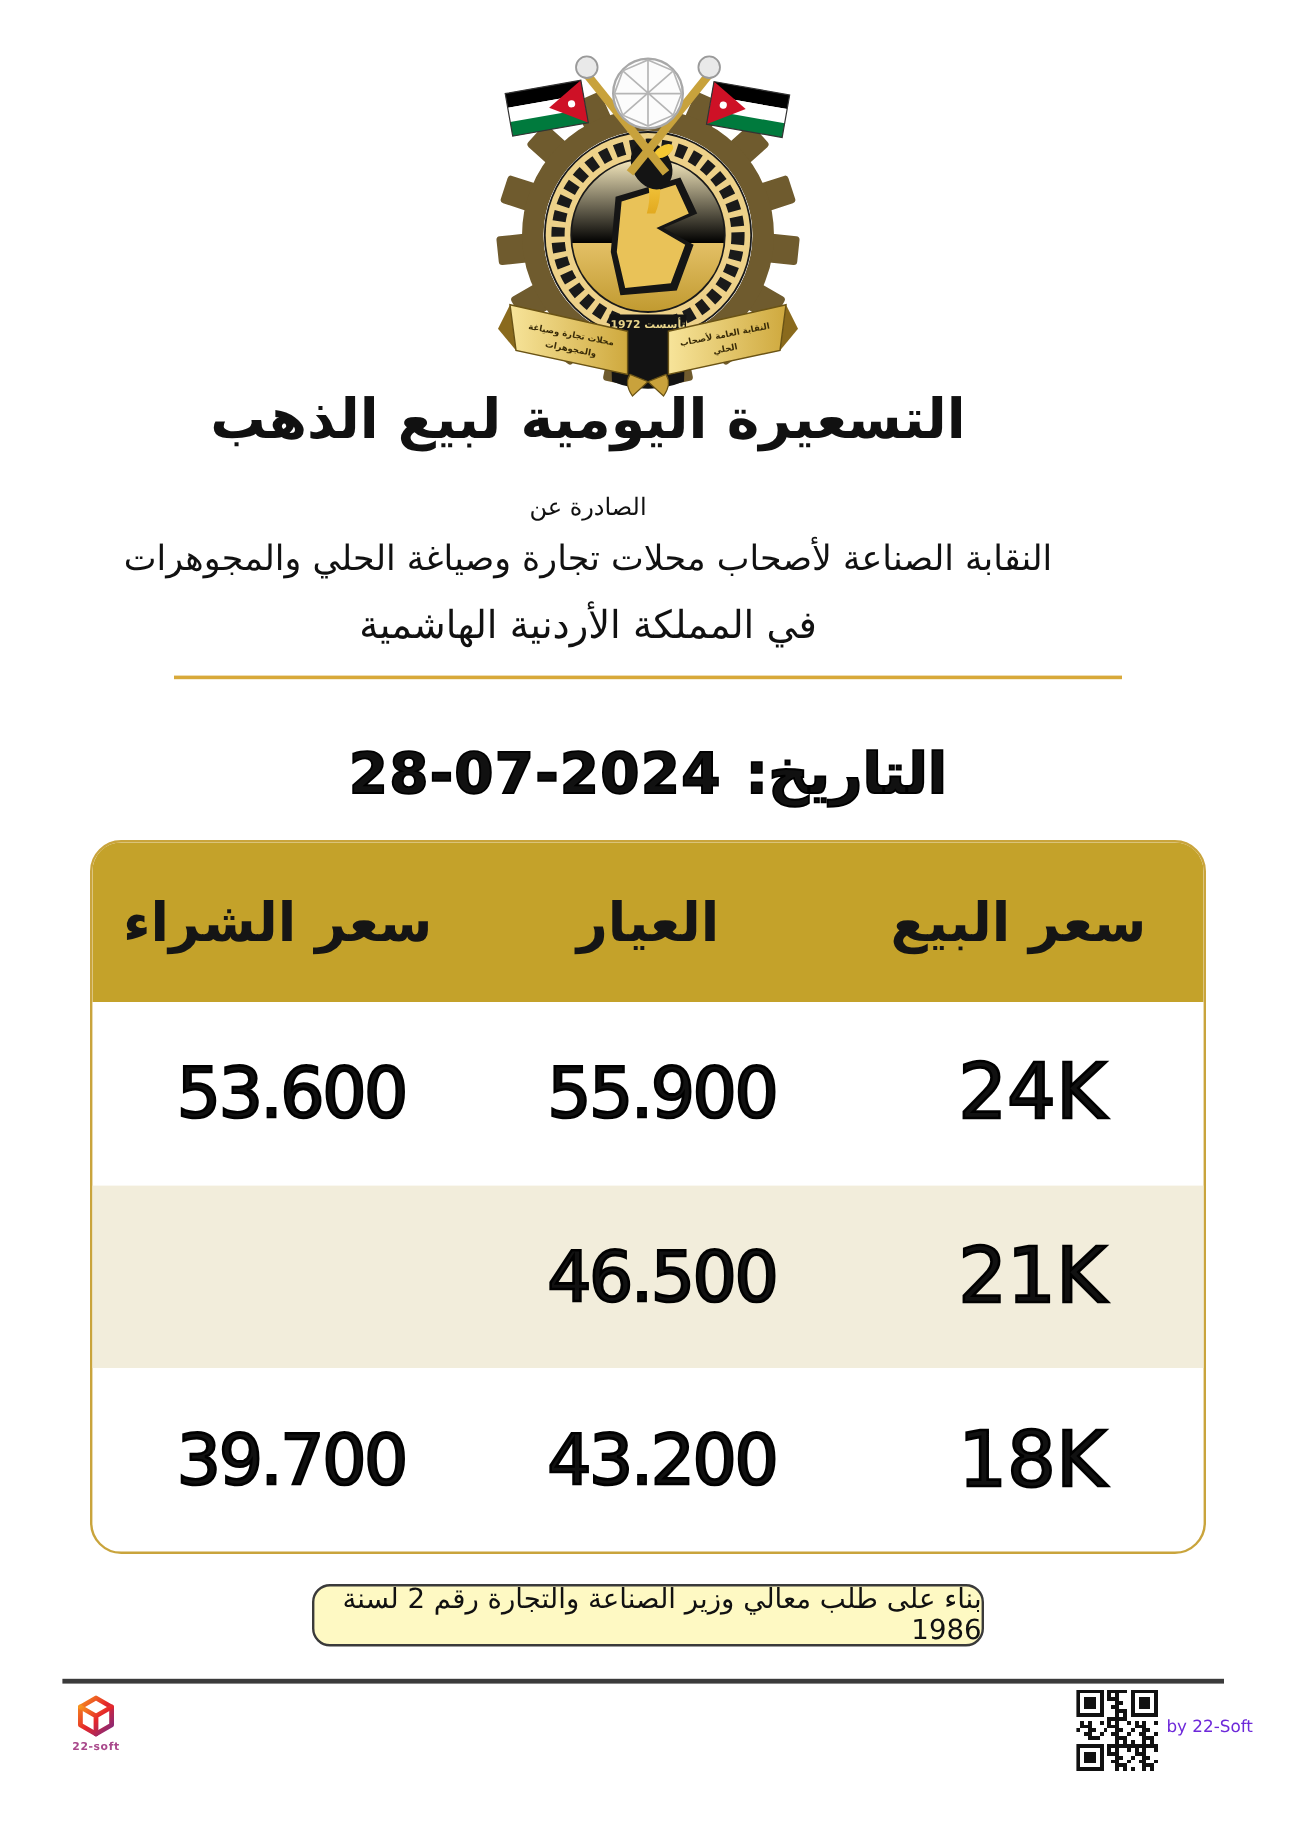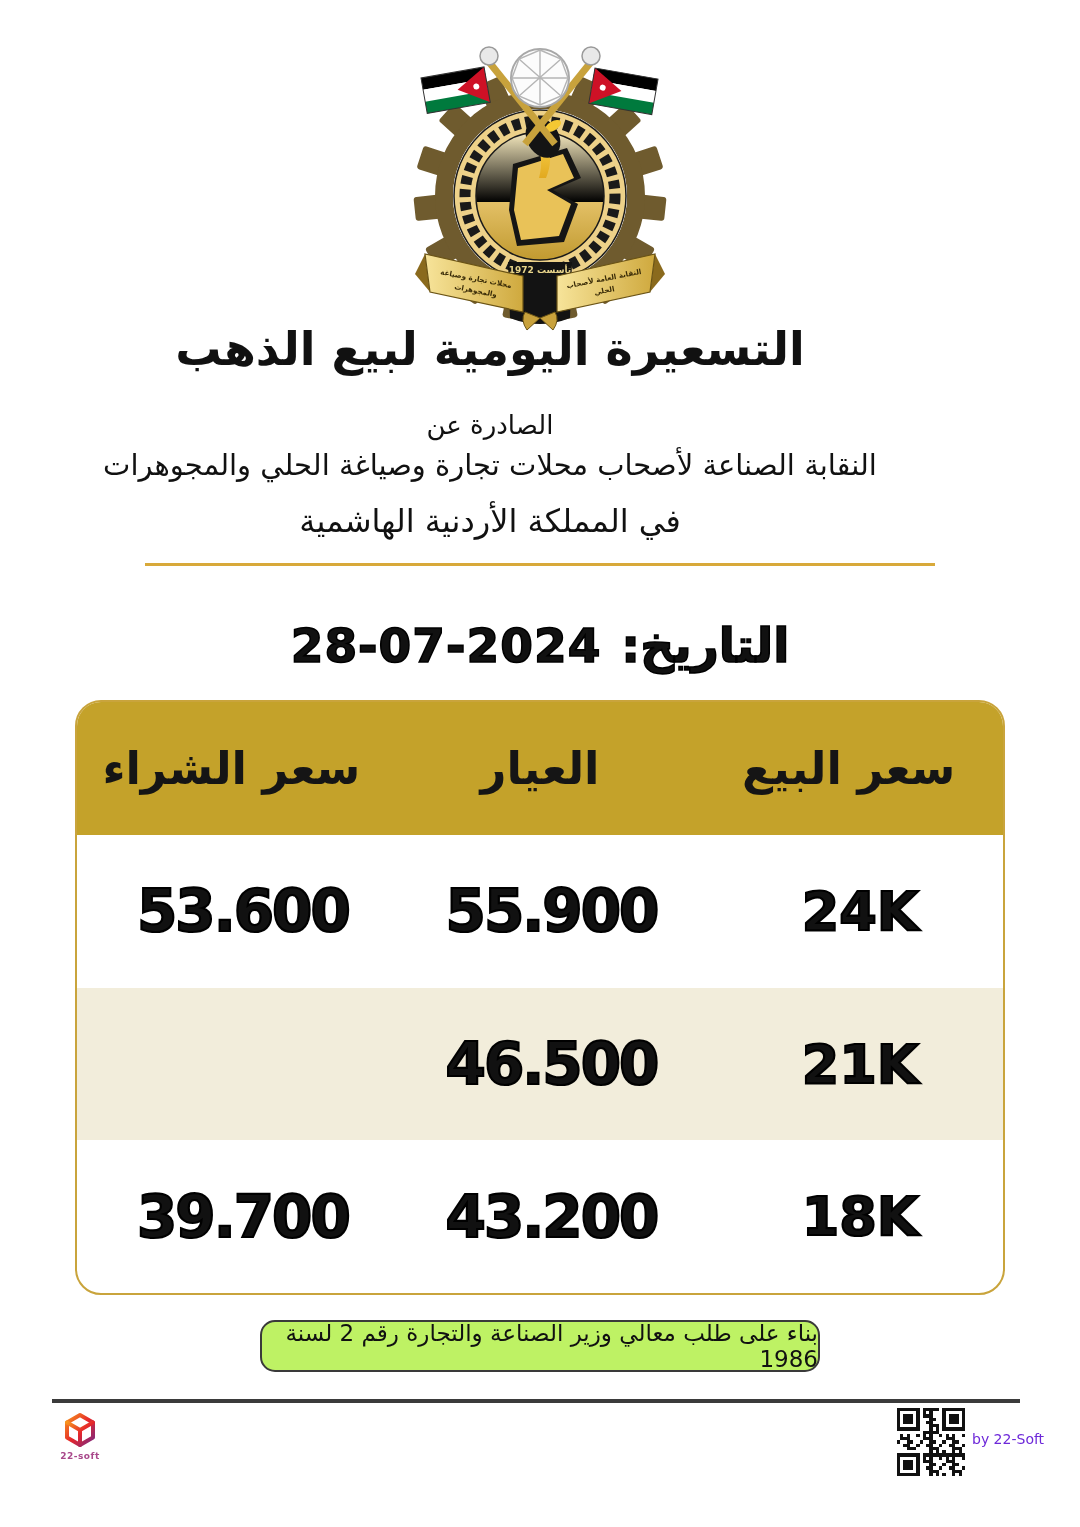--- a/index.html
+++ b/index.html
@@ -13,21 +13,21 @@
     overflow:hidden;
   }
   .abs { position:absolute; }
   .centered-text { left:0; width:980px; text-align:center; direction:rtl; }
 
   
   .logo-wrap { top:26px; left:50%; transform:translateX(-50%); }
 
   
   .main-title   { top:322px; font-size:46px; font-weight:bold; letter-spacing:-1px; }
-  .issued-by    { top:410px; font-size:26px; }
+  .issued-by    { top:410px; font-size:20px; }
   .syndicate    { top:448px; font-size:29px; }
   .kingdom      { top:502px; font-size:32px; }
   .gold-rule    { top:563px; left:50%; transform:translateX(-50%); width:790px; height:3px;
                   background:var(--gold-line,#D8A93A); }
 
   .date-line { top:598px; left:0; width:1080px; display:flex; justify-content:center;
                align-items:baseline; gap:20px; direction:rtl;
                font-size:47px; font-weight:bold; -webkit-text-stroke:1.6px #000; }
   .date-line .ltr { direction:ltr; unicode-bidi:embed; letter-spacing:1px;margin-top:20px; }
 
@@ -41,31 +41,31 @@
   }
   .thead {
     height:133px; flex:0 0 133px;
     background:var(--gold-header,#C4A22A);
     display:grid; grid-template-columns:1fr 1fr 1fr;
   }
   .trow { flex:1; display:grid; grid-template-columns:1fr 1fr 1fr; }
   .trow.cream { background:var(--cream-row,#F2EDDB); }
   .th, .td { display:flex; align-items:center; justify-content:center; }
   .th { font-size:45px; font-weight:bold; color:#151515; letter-spacing:-1px; }
-  .td { font-size:58px; font-weight:bold; letter-spacing:-2px;
+  .td { font-size:58px; font-weight:normal; letter-spacing:-2px;
         -webkit-text-stroke:2.2px #000; font-family:"DejaVu Sans", sans-serif;margin-left:23px; }
-  .td.karat { font-size:54px; letter-spacing:0; }
+  .td.karat { font-size:64px; letter-spacing:0; }
 
   
   .footer-note {
     top:1320px; left:50%; transform:translateX(-50%);
     width:560px; height:52px;
     border:2px solid #3a3a3a; border-radius:15px;
     display:flex; align-items:center; justify-content:center;
-    direction:rtl; font-size:23px; background:#bef264;
+    direction:rtl; font-size:23px; background:#fef9c3;
   }
 
   
   .bottom-rule { top:1399px; left:52px; width:968px; height:4px; background:#3b3b3b; }
   .soft-logo { top:1410px; left:54px; width:52px; text-align:center; }
   .soft-logo .brand { font-size:9px; font-weight:bold; color:#A9488B; letter-spacing:0.5px; margin-top:-3px; }
   .qr-box { top:1407px; left:897px; width:68px; height:70px; }
   .credit { top:1431px; left:972px; font-size:14px; color:#6d28d9; }
 
   svg text { font-family:"DejaVu Sans", sans-serif; }

